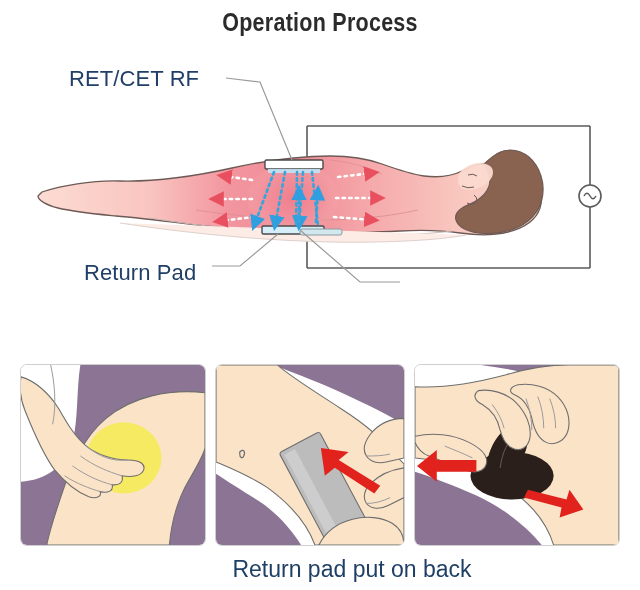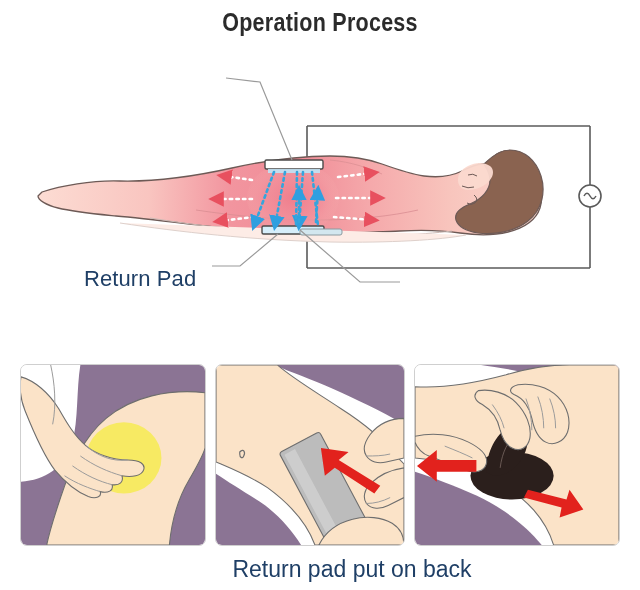--- a/index.html
+++ b/index.html
@@ -17,21 +17,21 @@
     font-weight:bold;font-size:25px;letter-spacing:.3px;
     color:#2b2b2b;transform:scaleX(.86);transform-origin:50% 50%;
   }
 
   
   .lbl{
     position:absolute;color:#1f3f66;font-size:22px;font-weight:400;
     white-space:nowrap;letter-spacing:.1px;
   }
   #lbl-ret{left:69px;top:66px;}
-  #lbl-pad{left:84px;top:266px;text-align:center;}
+  #lbl-pad{left:84px;top:260px;text-align:center;}
   #lbl-heat{left:407px;top:279px;}
   .caption{
     position:absolute;left:0;top:556px;width:640px;text-align:center;
     color:#1f3f66;font-size:23px;margin-left:32px;
   }
 
   
   .panel{
     position:absolute;top:364px;height:182px;
     background:#ffffff;border:1px solid #cfcfcf;border-radius:7px;
@@ -172,20 +172,21 @@
       <path d="M316,182 L318,150" marker-end="url(#blueHead)"></path>
     </g>
 
     <g fill="none" stroke="#9a9a9a" stroke-width="1.2">
       <path d="M226,38 L260,42 L292,120"></path>
       <path d="M212,226 L240,226 L278,194"></path>
       <path d="M400,242 L360,242 L300,190"></path>
     </g>
   </svg>
 
+  <div class="lbl" id="lbl-ret">RET/CET RF</div>
   <div class="lbl" id="lbl-pad">Return Pad</div>
 
   <div class="panel" id="panel-1">
     <svg viewBox="0 0 186 182" preserveAspectRatio="xMidYMid slice">
       <rect width="186" height="182" fill="#ffffff"></rect>
       <path d="M60,0 L186,0 L186,182 L0,182 L0,118 C24,116 44,104 52,78 C58,56 56,24 60,0 Z" fill="#8b7494"></path>
       <path d="M186,28 C150,24 112,32 86,54 C62,74 50,104 40,134 C32,158 28,172 26,182 L150,182 C152,160 158,136 170,116 C178,102 184,92 186,84 Z" fill="#fbe3c8" stroke="#6e6e6e" stroke-width="1.1"></path>
       <ellipse cx="104" cy="94" rx="38" ry="36" fill="#f7ea63"></ellipse>
       <path d="M0,12 C14,16 28,28 38,44 C46,58 54,72 66,82
                C76,90 92,96 108,96 C120,96 126,100 124,106

